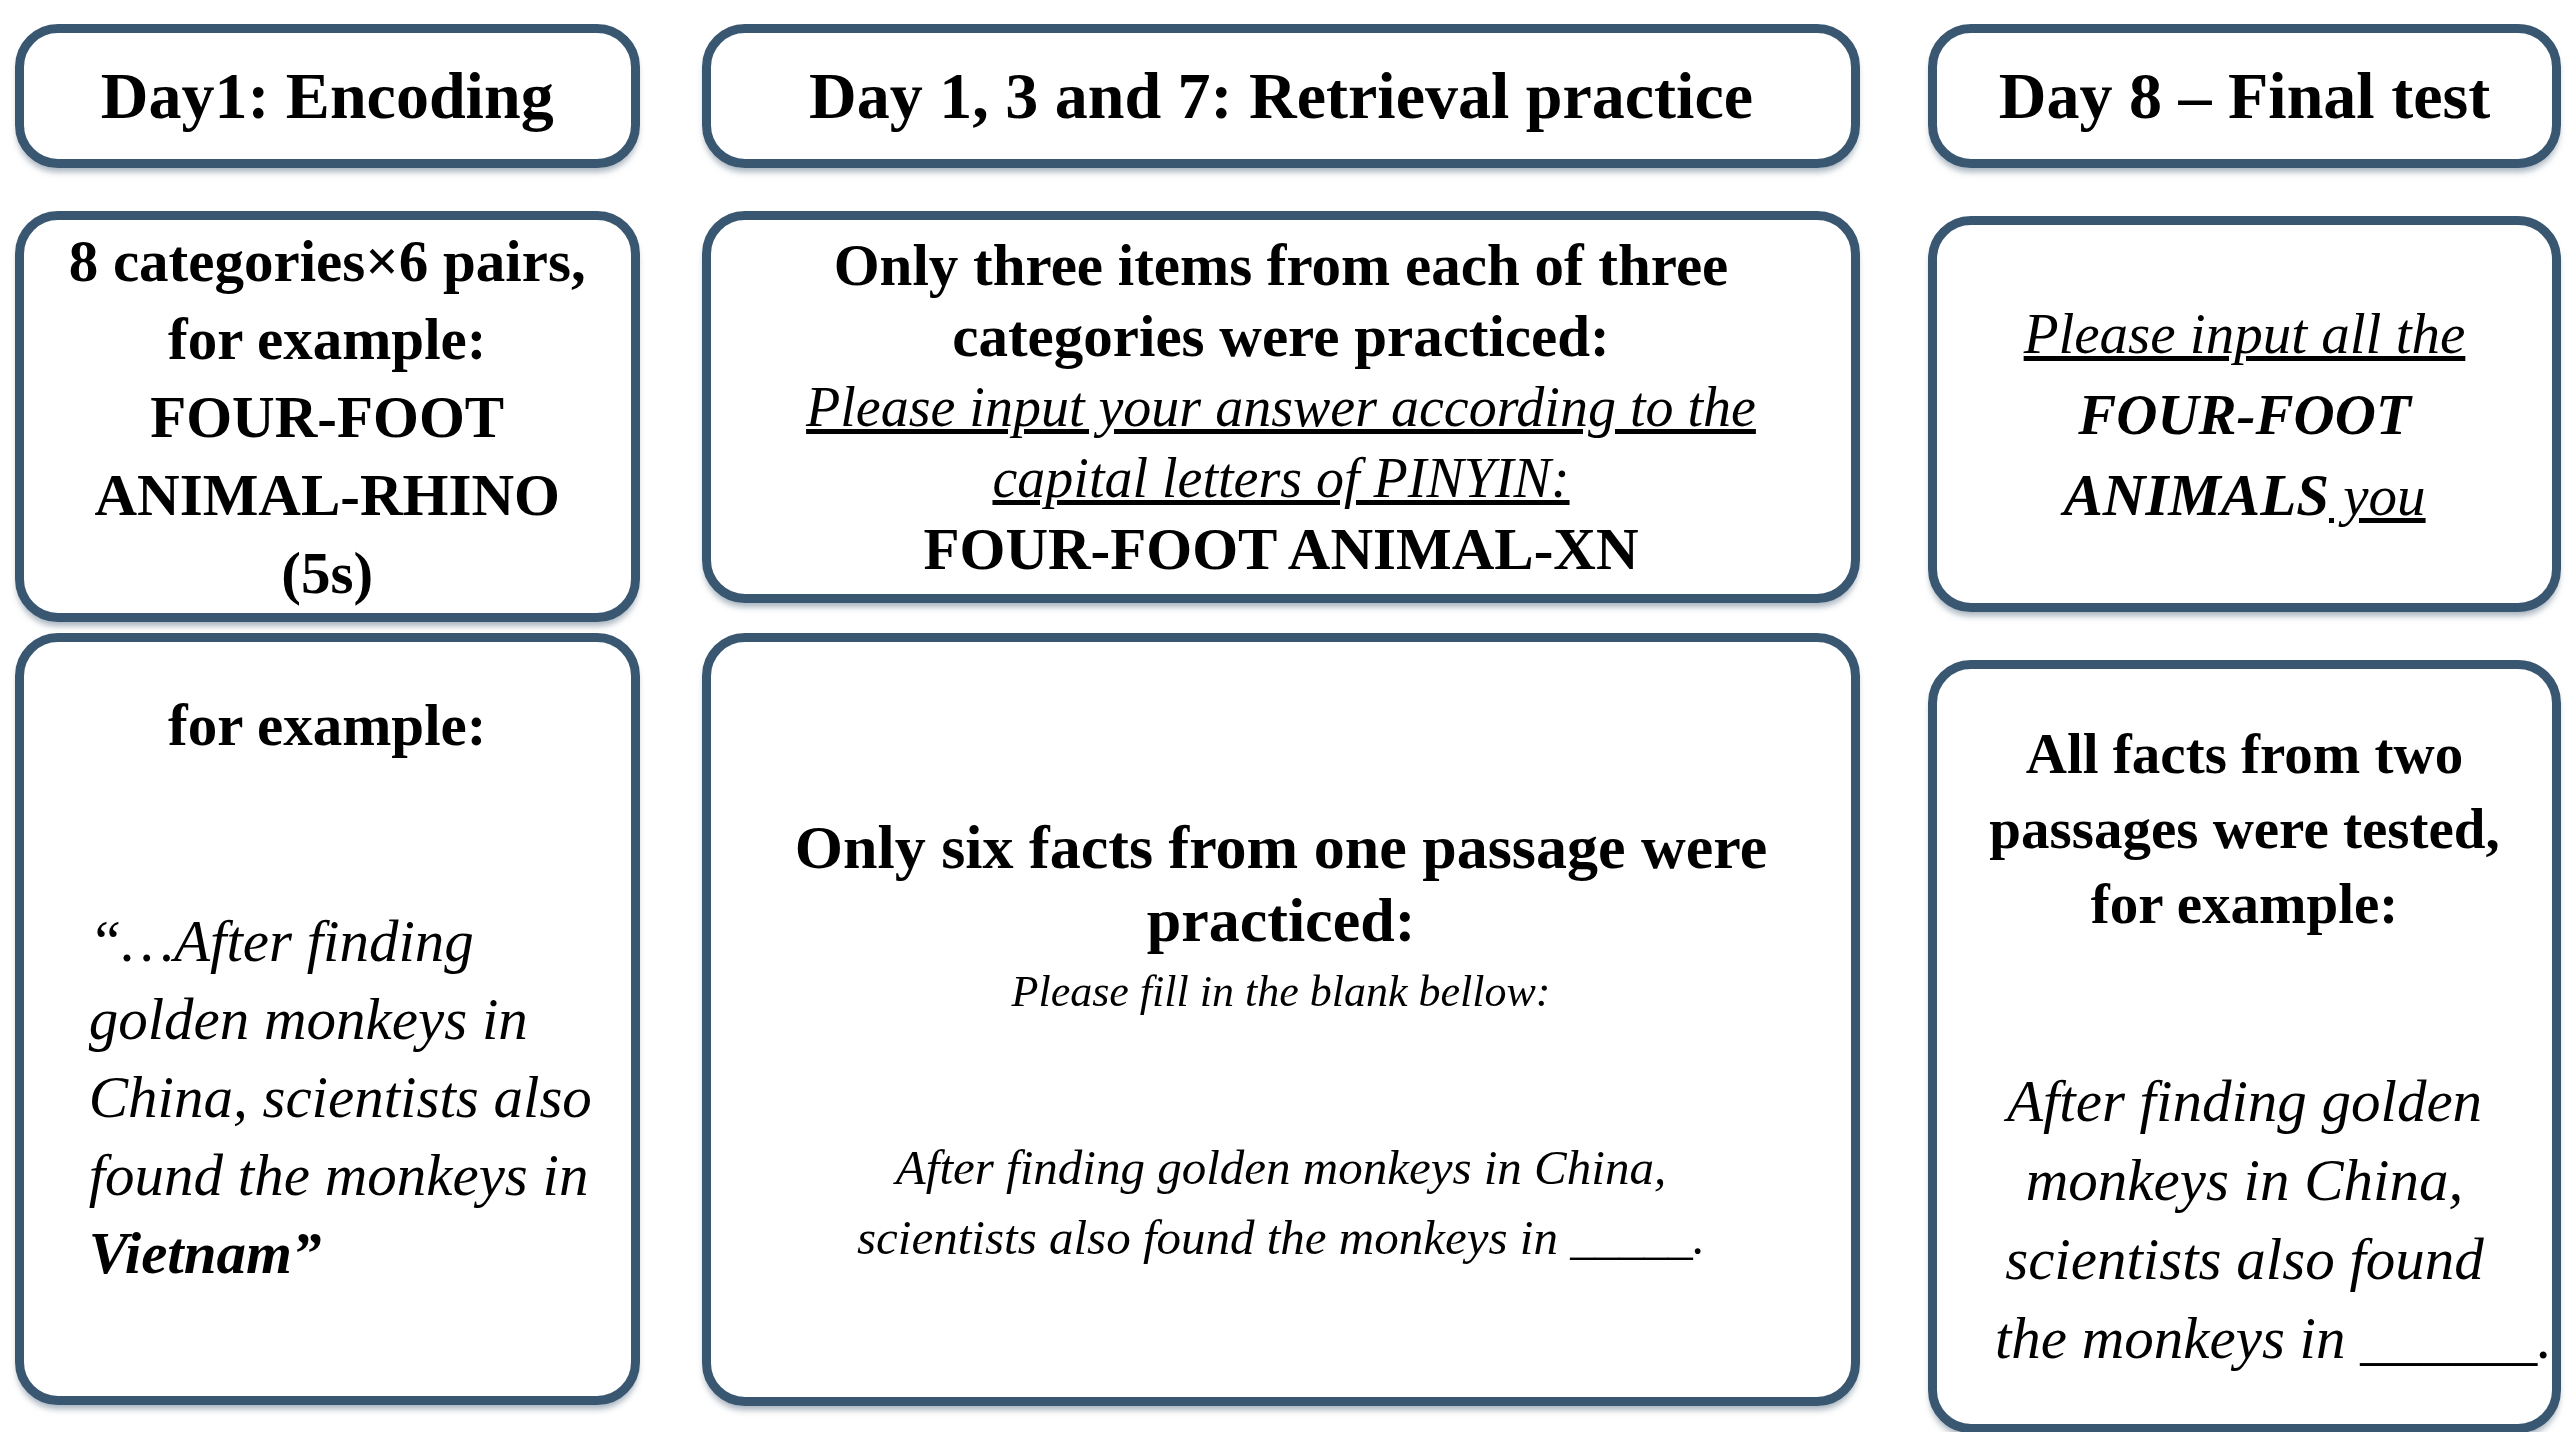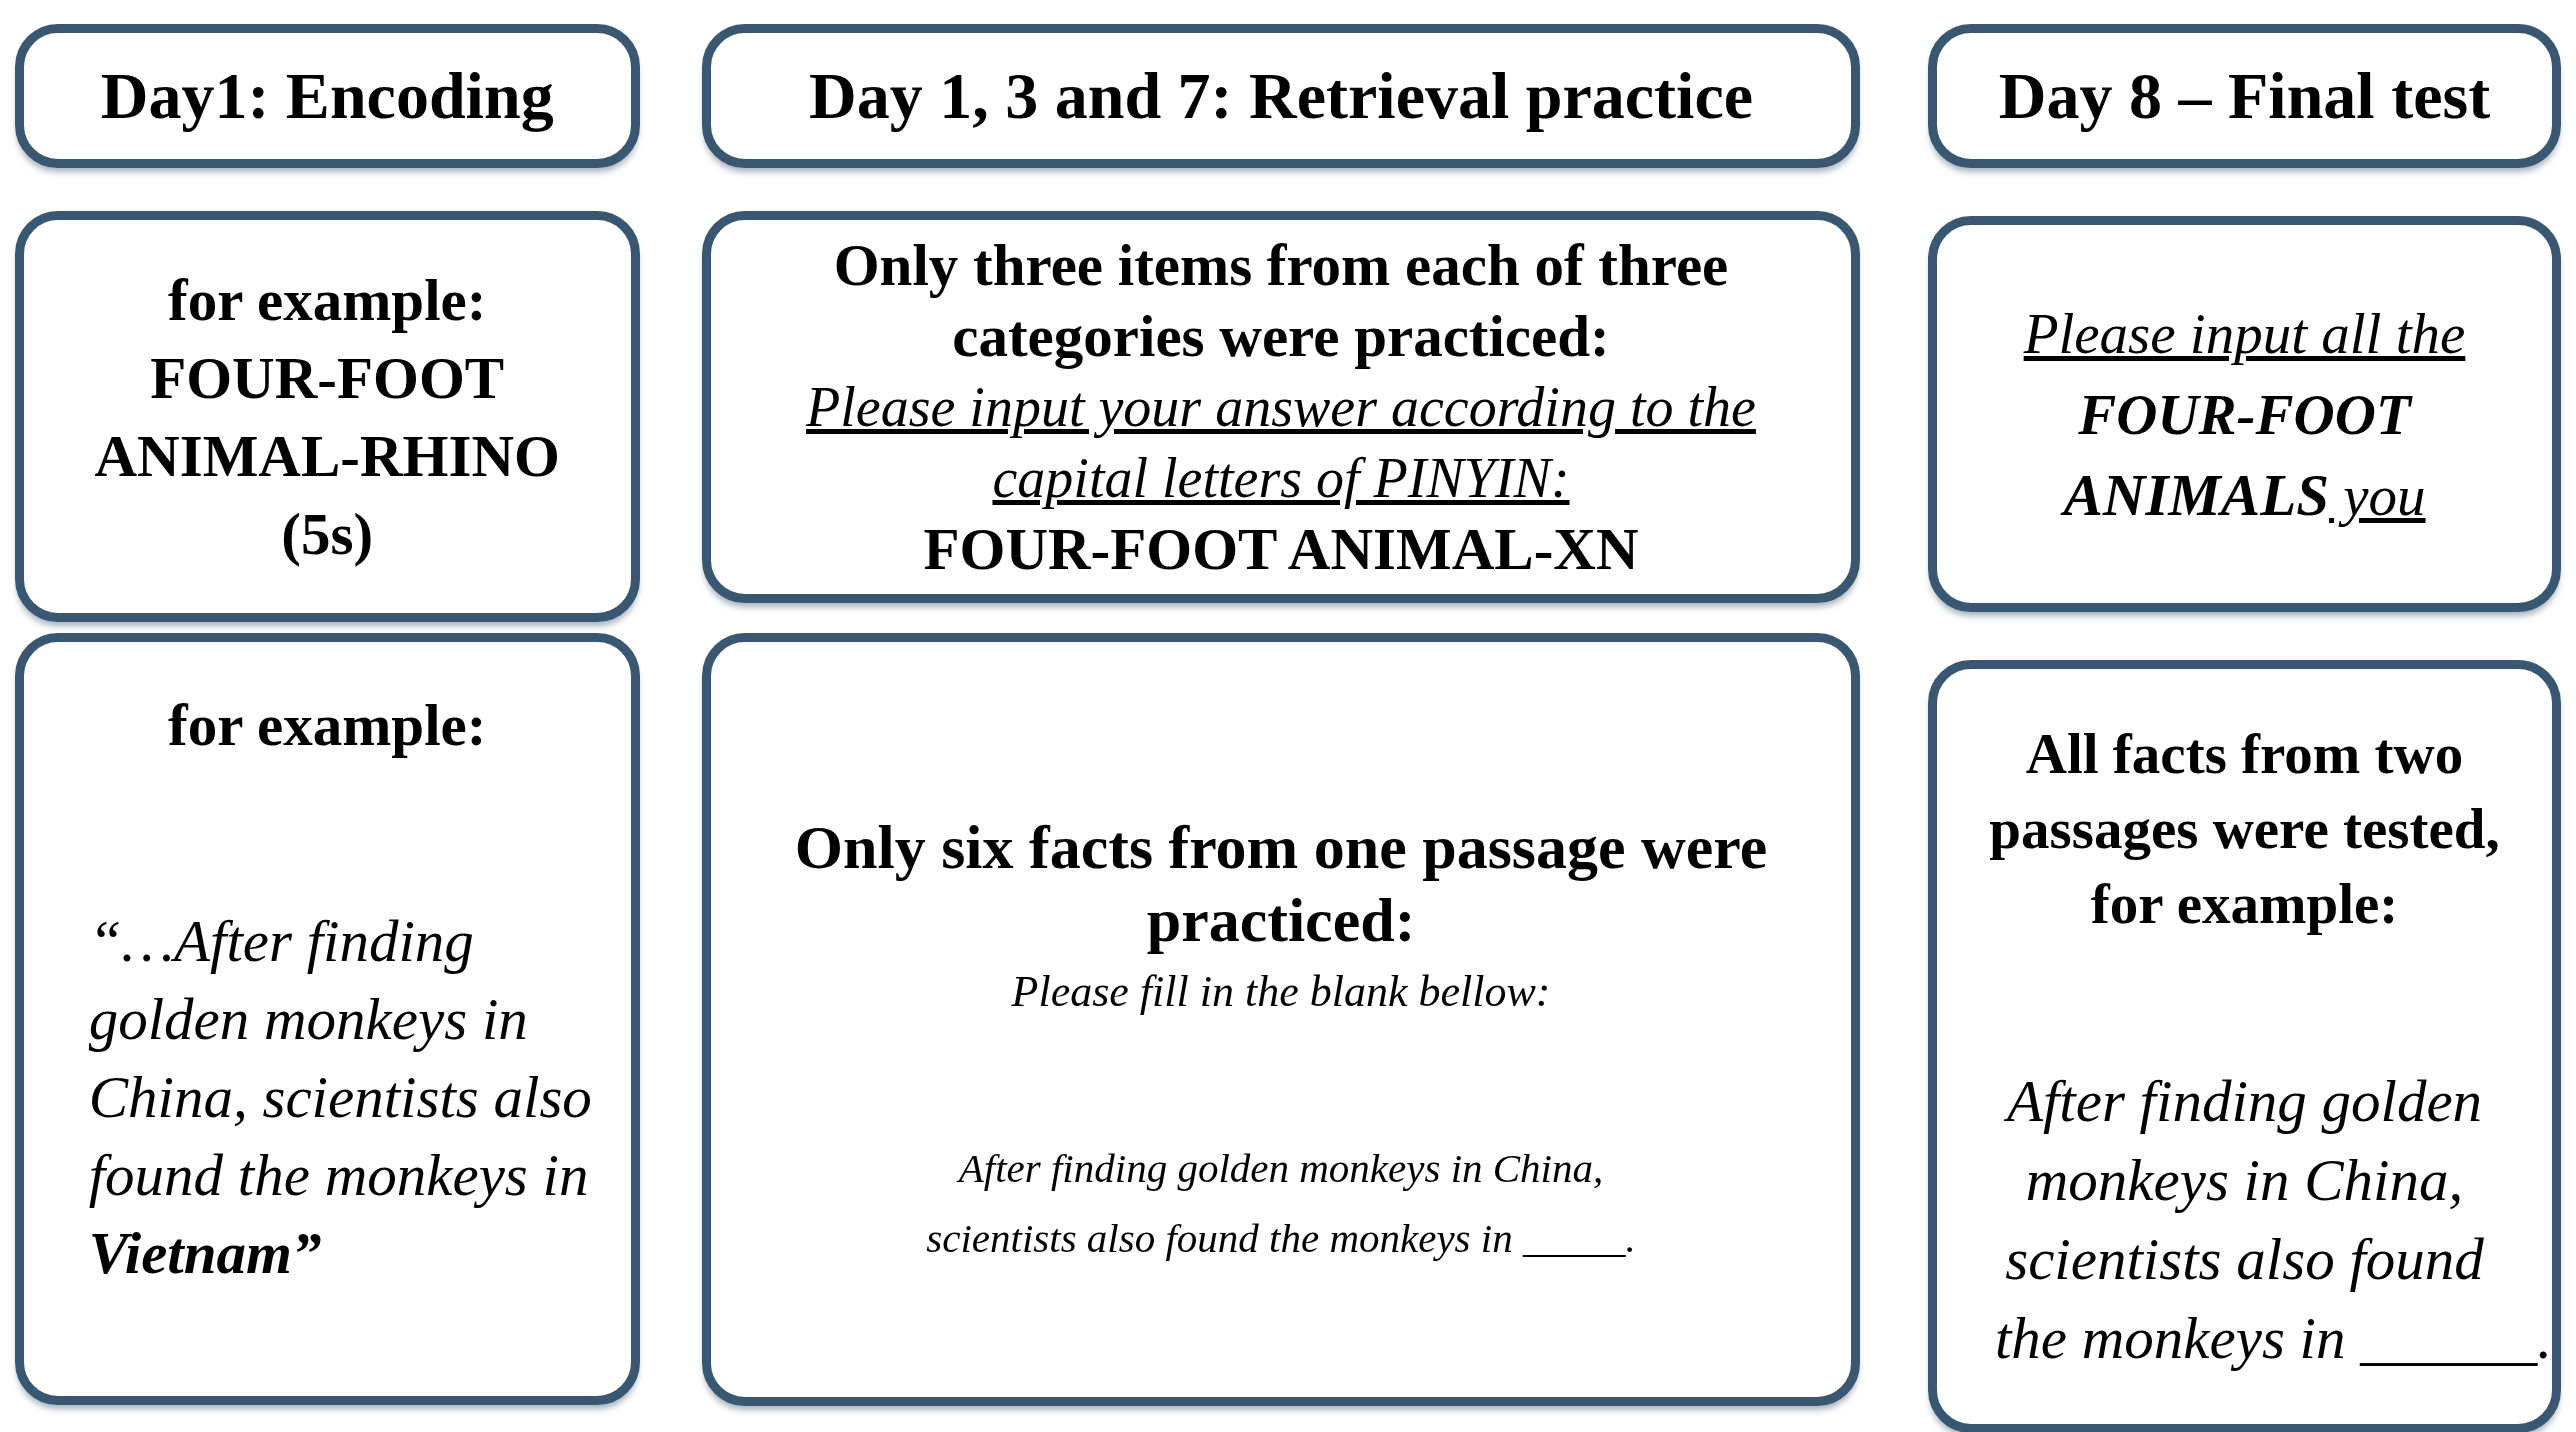--- a/index.html
+++ b/index.html
@@ -45,21 +45,21 @@
   #box-r2 .line .bi{ font-size:59px; }
 
   #box-l3 .hline { font-weight:bold; font-size:59px; line-height:76px; }
   #box-l3 .gap   { height:139px; }
   #box-l3 .pline { font-style:italic; font-size:59px; line-height:78px;
                    align-self:stretch; text-align:left; padding:0 22px 0 65px; }
 
   #box-m3 .hline { font-weight:bold; font-size:62px; line-height:73px; padding:0 10.3px; }
   #box-m3 .iline { font-style:italic; font-size:44px; line-height:70px; }
   #box-m3 .gap   { height:106px; }
-  #box-m3 .pline { font-style:italic; font-size:41px; line-height:70px; padding:0 10.3px; }
+  #box-m3 .pline { font-style:italic; font-size:49px; line-height:70px; padding:0 10.3px; }
 
   #box-r3 .hline { font-weight:bold; font-size:57px; line-height:75px; padding:0 5.9px; }
   #box-r3 .gap   { height:121px; }
   #box-r3 .pline { font-style:italic; font-size:59px; line-height:79px; }
   #box-r3 .pline.flush { align-self:stretch; text-align:right; padding-left:43px; }
 </style>
 </head>
 <body style="background: rgb(255, 255, 255); color: rgb(0, 0, 0);">
 
 <div class="canvas">
@@ -70,20 +70,21 @@
 
   <section class="box" id="box-h2">
     <div class="h-label">Day 1, 3 and 7: Retrieval practice</div>
   </section>
 
   <section class="box" id="box-h3">
     <div class="h-label">Day 8 – Final test</div>
   </section>
 
   <section class="box" id="box-l2">
+    <div class="line">8 categories×6 pairs,</div>
     <div class="line">for example:</div>
     <div class="line">FOUR-FOOT</div>
     <div class="line">ANIMAL-RHINO</div>
     <div class="line">(5s)</div>
   </section>
 
   <section class="box" id="box-m2">
     <div class="line b">Only three items from each of three</div>
     <div class="line b">categories were practiced:</div>
     <div class="line i">Please input your answer according to the</div>

